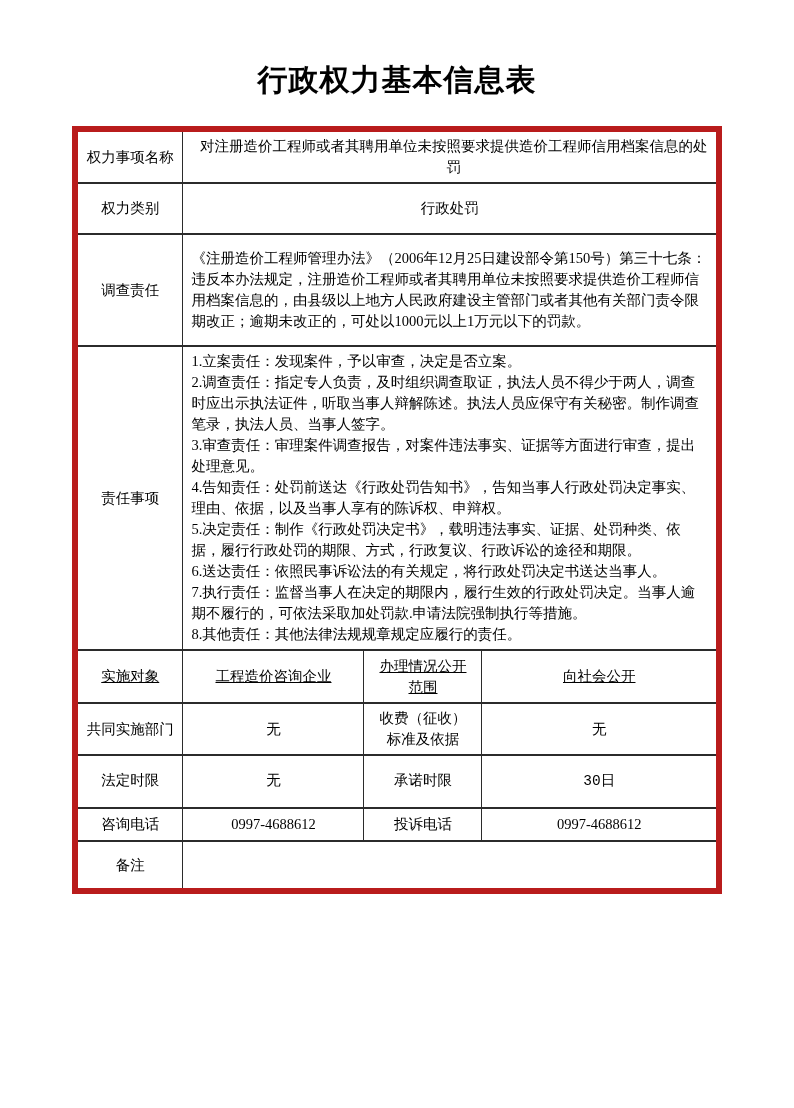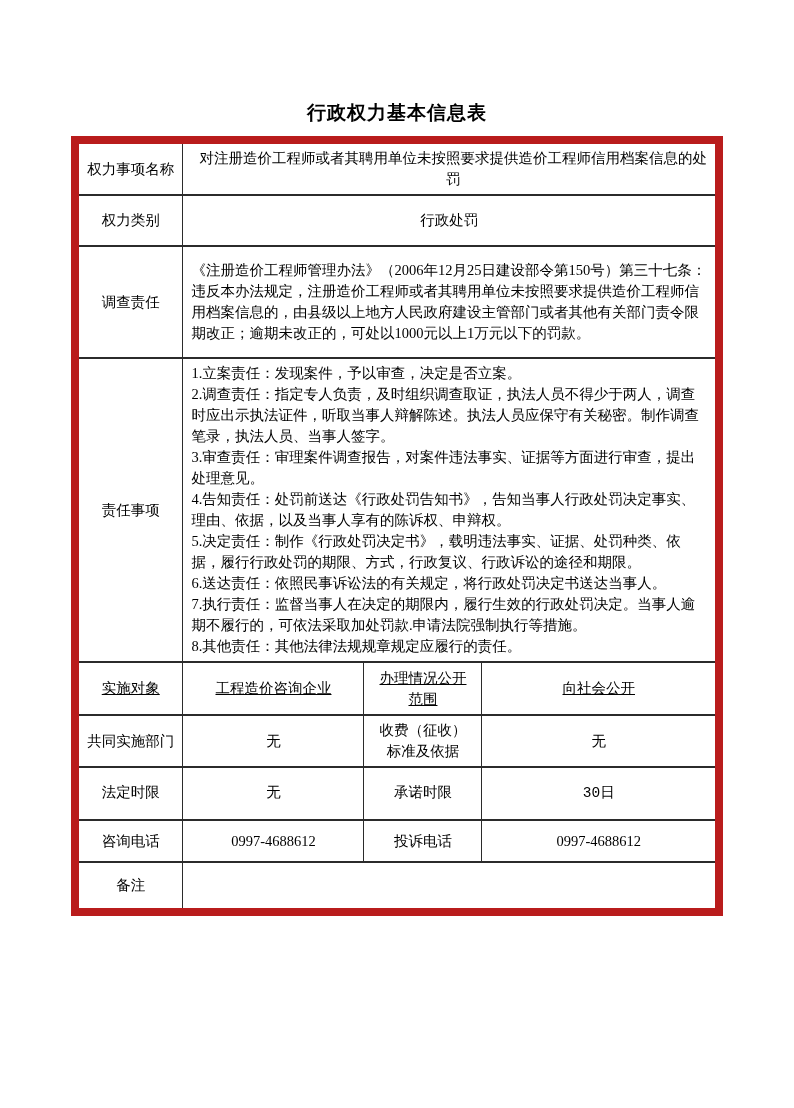--- a/index.html
+++ b/index.html
@@ -15,33 +15,33 @@
   }
   .page {
     position: relative;
     width: 794px;
     height: 1108px;
     background: #ffffff;
     overflow: hidden;
   }
   .doc-title {
     margin: 0;
-    padding-top: 100px;
+    padding-top: 60px;
     text-align: center;
-    font-size: 19px;
+    font-size: 30px;
     font-weight: bold;
     letter-spacing: 1px;
     font-family: Liberation Mono, monospace;
   }
   table.info-table {
     border-collapse: collapse;
     table-layout: fixed;
     width: 644px;
-    margin: 10px auto 0 auto;
-    border: 8px solid #b91c1c;
+    margin: 25px auto 0 auto;
+    border: 6px solid #b91c1c;
   }
   table.info-table td {
     border-left: 1px solid #2b2b2b;
     border-right: 1px solid #2b2b2b;
     border-top: 2px solid #2b2b2b;
     border-bottom: 2px solid #2b2b2b;
     font-size: 14.5px;
     line-height: 21px;
     padding: 4px 8px;
     vertical-align: middle;
@@ -131,21 +131,21 @@
       <td class="value-center">无</td>
     </tr>
 
     <tr style="height:53px;font-family:Liberation Mono, monospace;">
       <td class="label-cell">法定时限</td>
       <td class="value-center">无</td>
       <td class="label-cell">承诺时限</td>
       <td class="value-center">30日</td>
     </tr>
 
-    <tr style="height:42px;">
+    <tr style="height:33px;">
       <td class="label-cell">咨询电话</td>
       <td class="value-center">0997-4688612</td>
       <td class="label-cell">投诉电话</td>
       <td class="value-center">0997-4688612</td>
     </tr>
 
     <tr style="height:50px;">
       <td class="label-cell">备注</td>
       <td class="value-left" colspan="3"></td>
     </tr>

